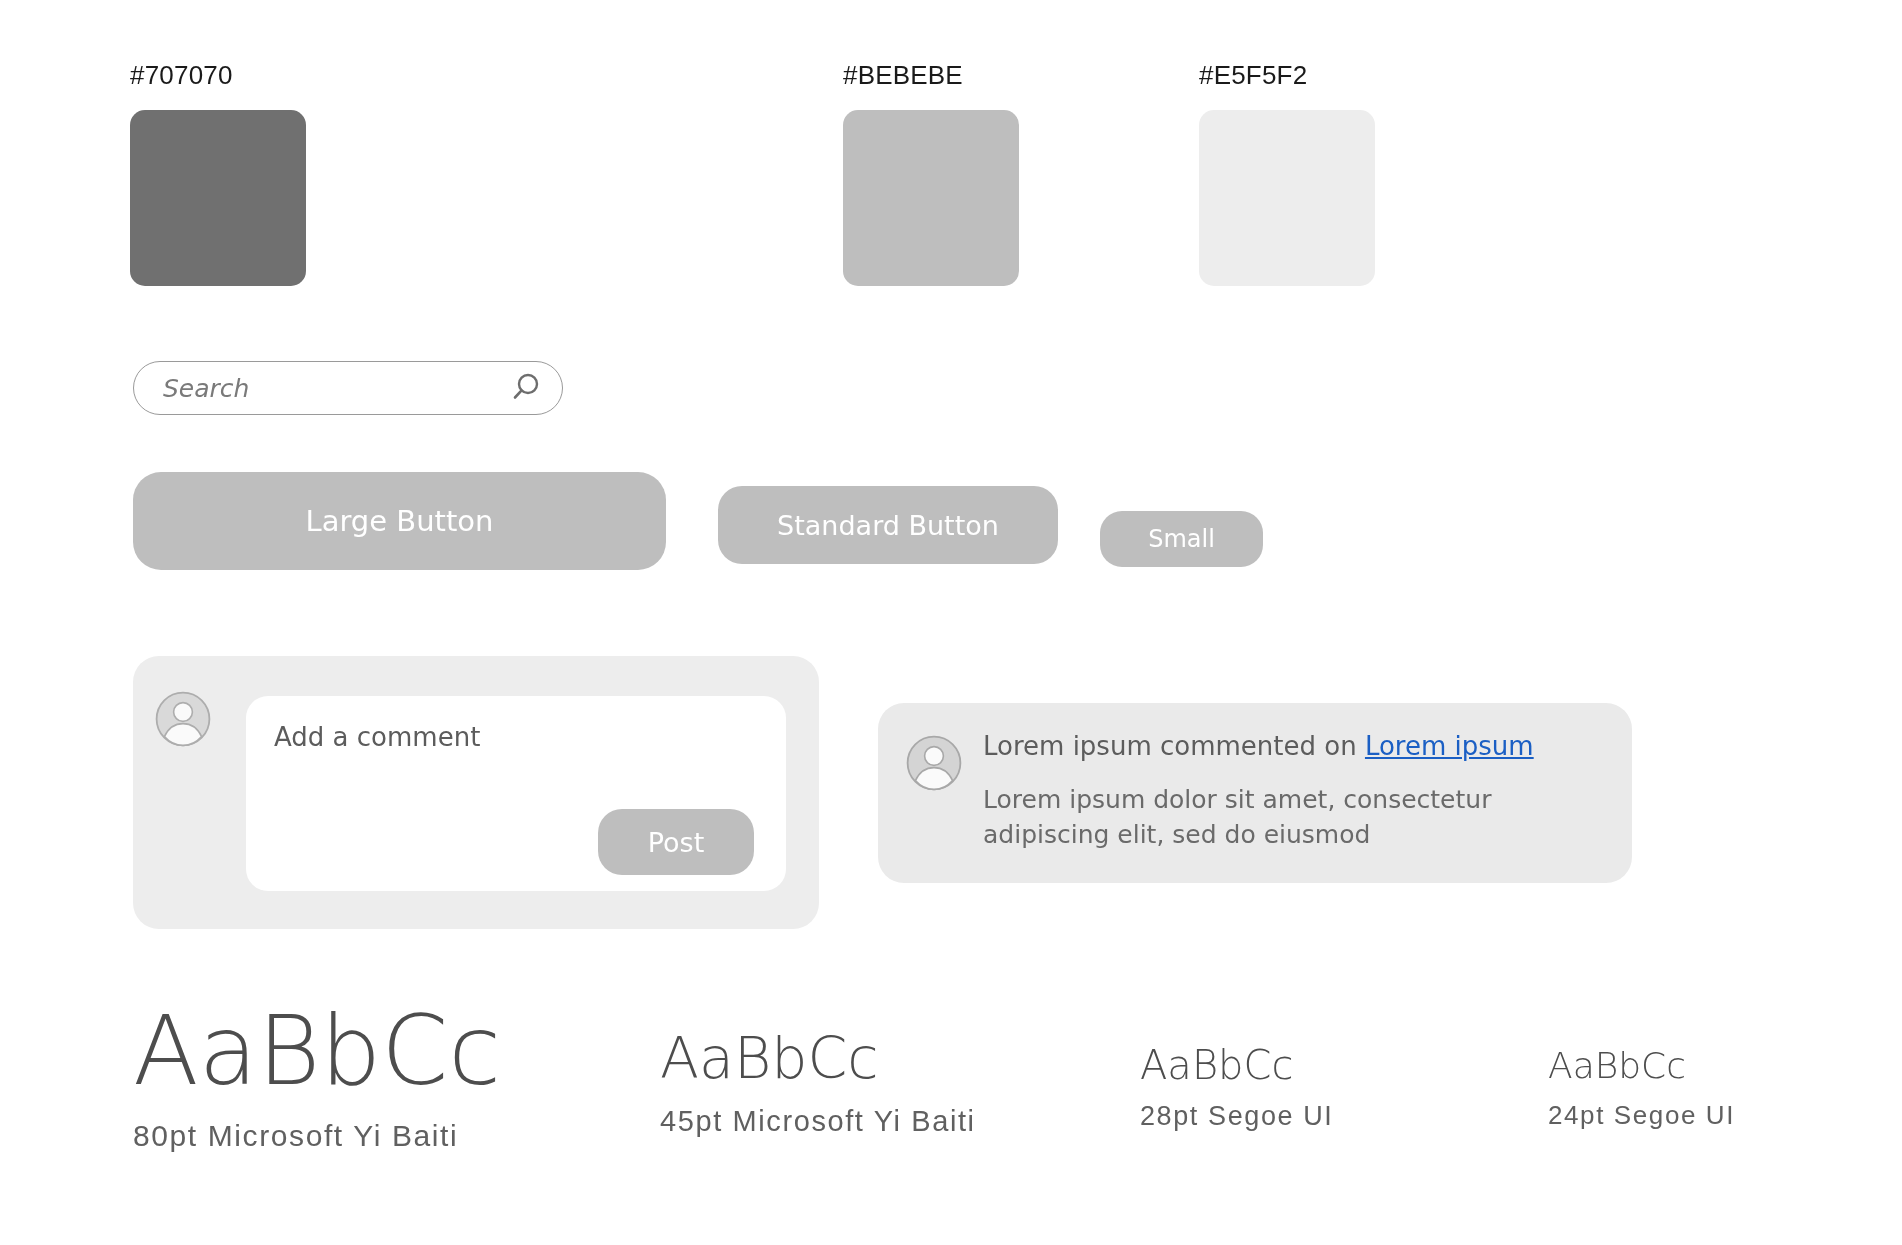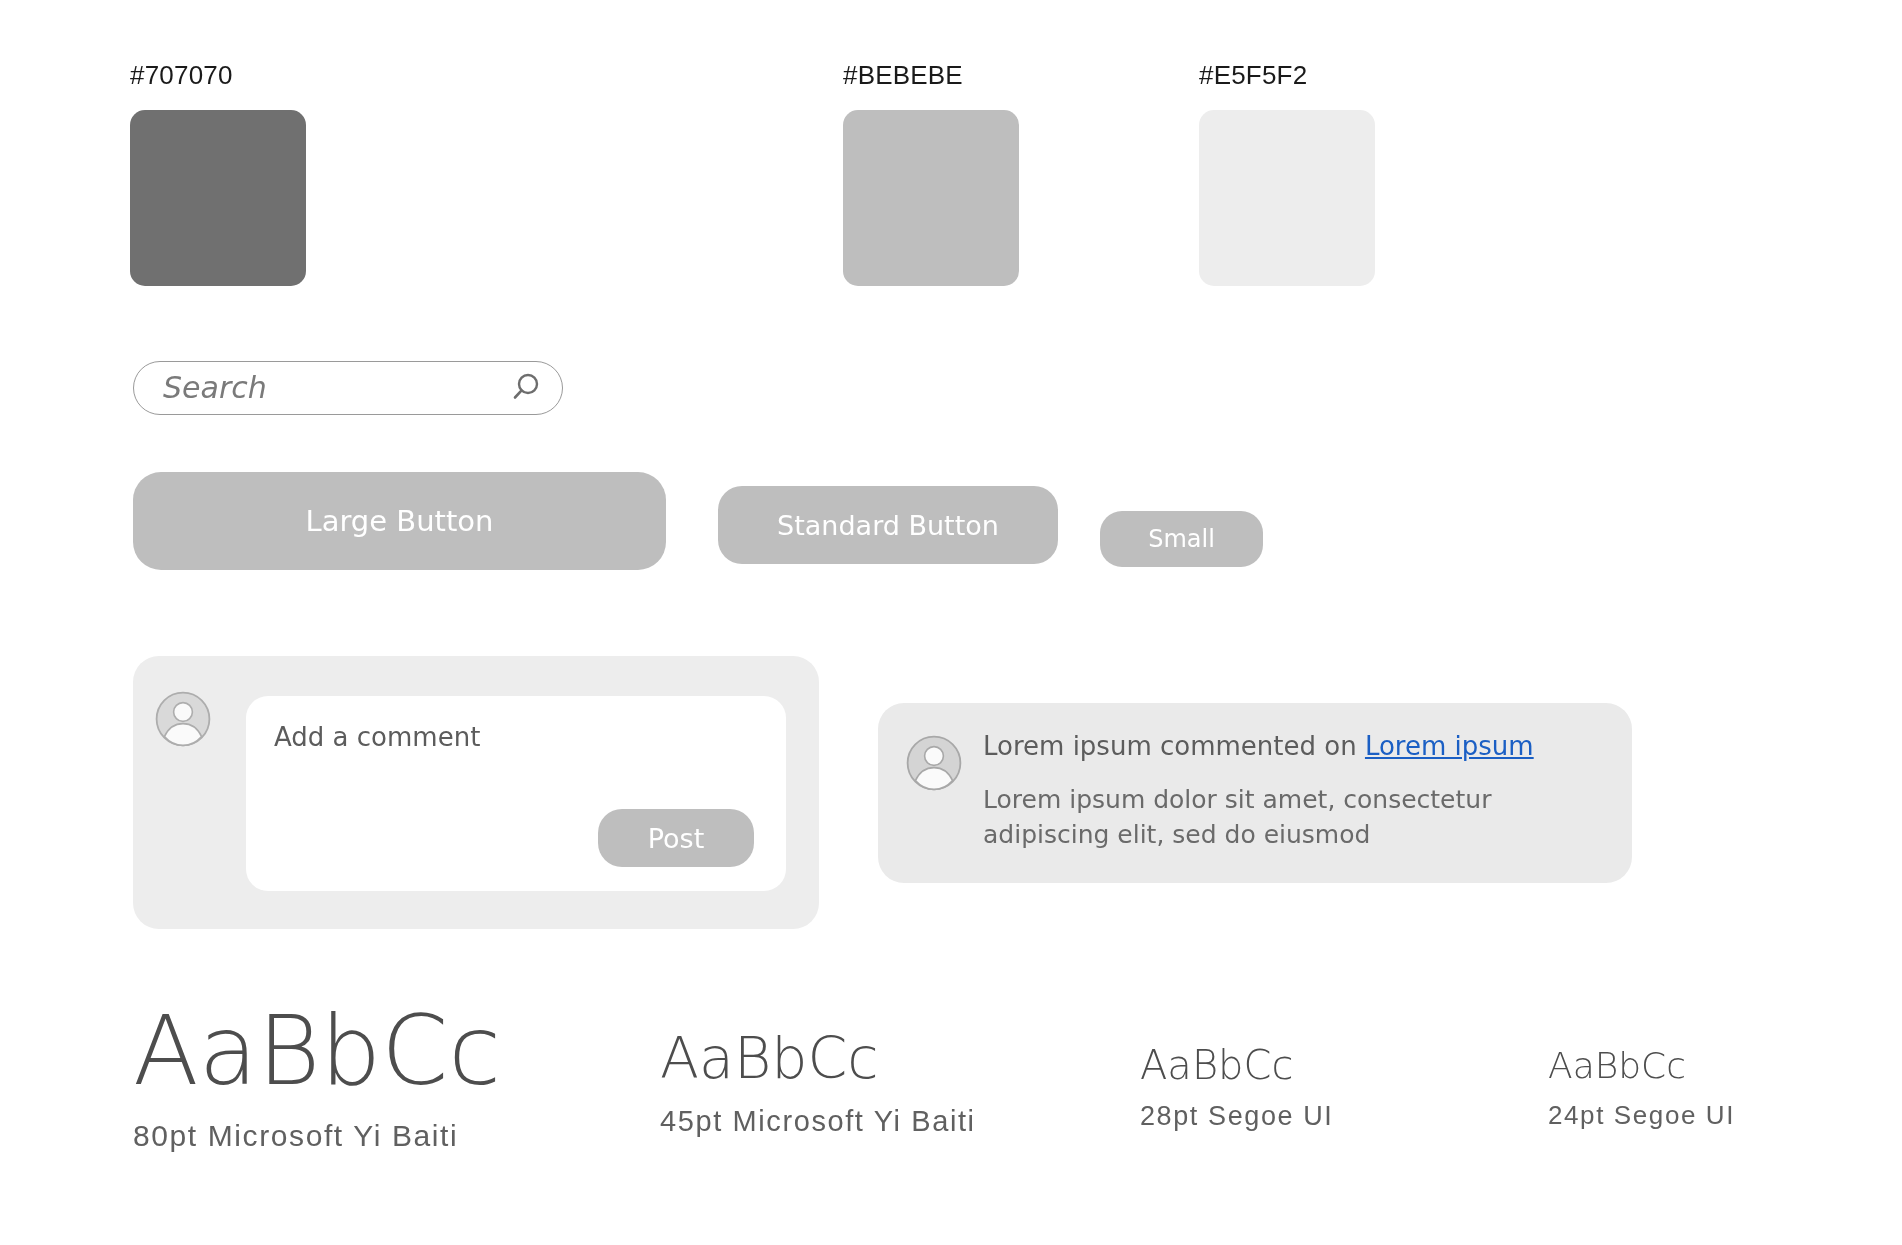--- a/index.html
+++ b/index.html
@@ -46,21 +46,21 @@
     background: #FFFFFF;
     box-sizing: border-box;
   }
   #search-input-text {
     position: absolute;
     left: 29px;
     top: 50%;
     transform: translateY(-50%);
     font-family: "DejaVu Sans", sans-serif;
     font-style: italic;
-    font-size: 30px;
+    font-size: 25px;
     color: #7a7a7a;
     line-height: 1;
     white-space: nowrap;
     user-select: none;
   }
   #search-icon-wrap {
     position: absolute;
     right: 20px;
     top: 50%;
     transform: translateY(-50%);
@@ -139,21 +139,21 @@
     color: #5c5c5c;
     line-height: 1.2;
     white-space: nowrap;
     user-select: none;
   }
   #btn-post {
     position: absolute;
     left: 352px;
     top: 113px;
     width: 156px;
-    height: 58px;
+    height: 66px;
     border-radius: 24px;
     background: #BEBEBE;
     color: #FFFFFF;
     display: flex;
     align-items: center;
     justify-content: center;
     font-family: "DejaVu Sans", sans-serif;
     font-size: 27px;
     border: none;
     user-select: none;

